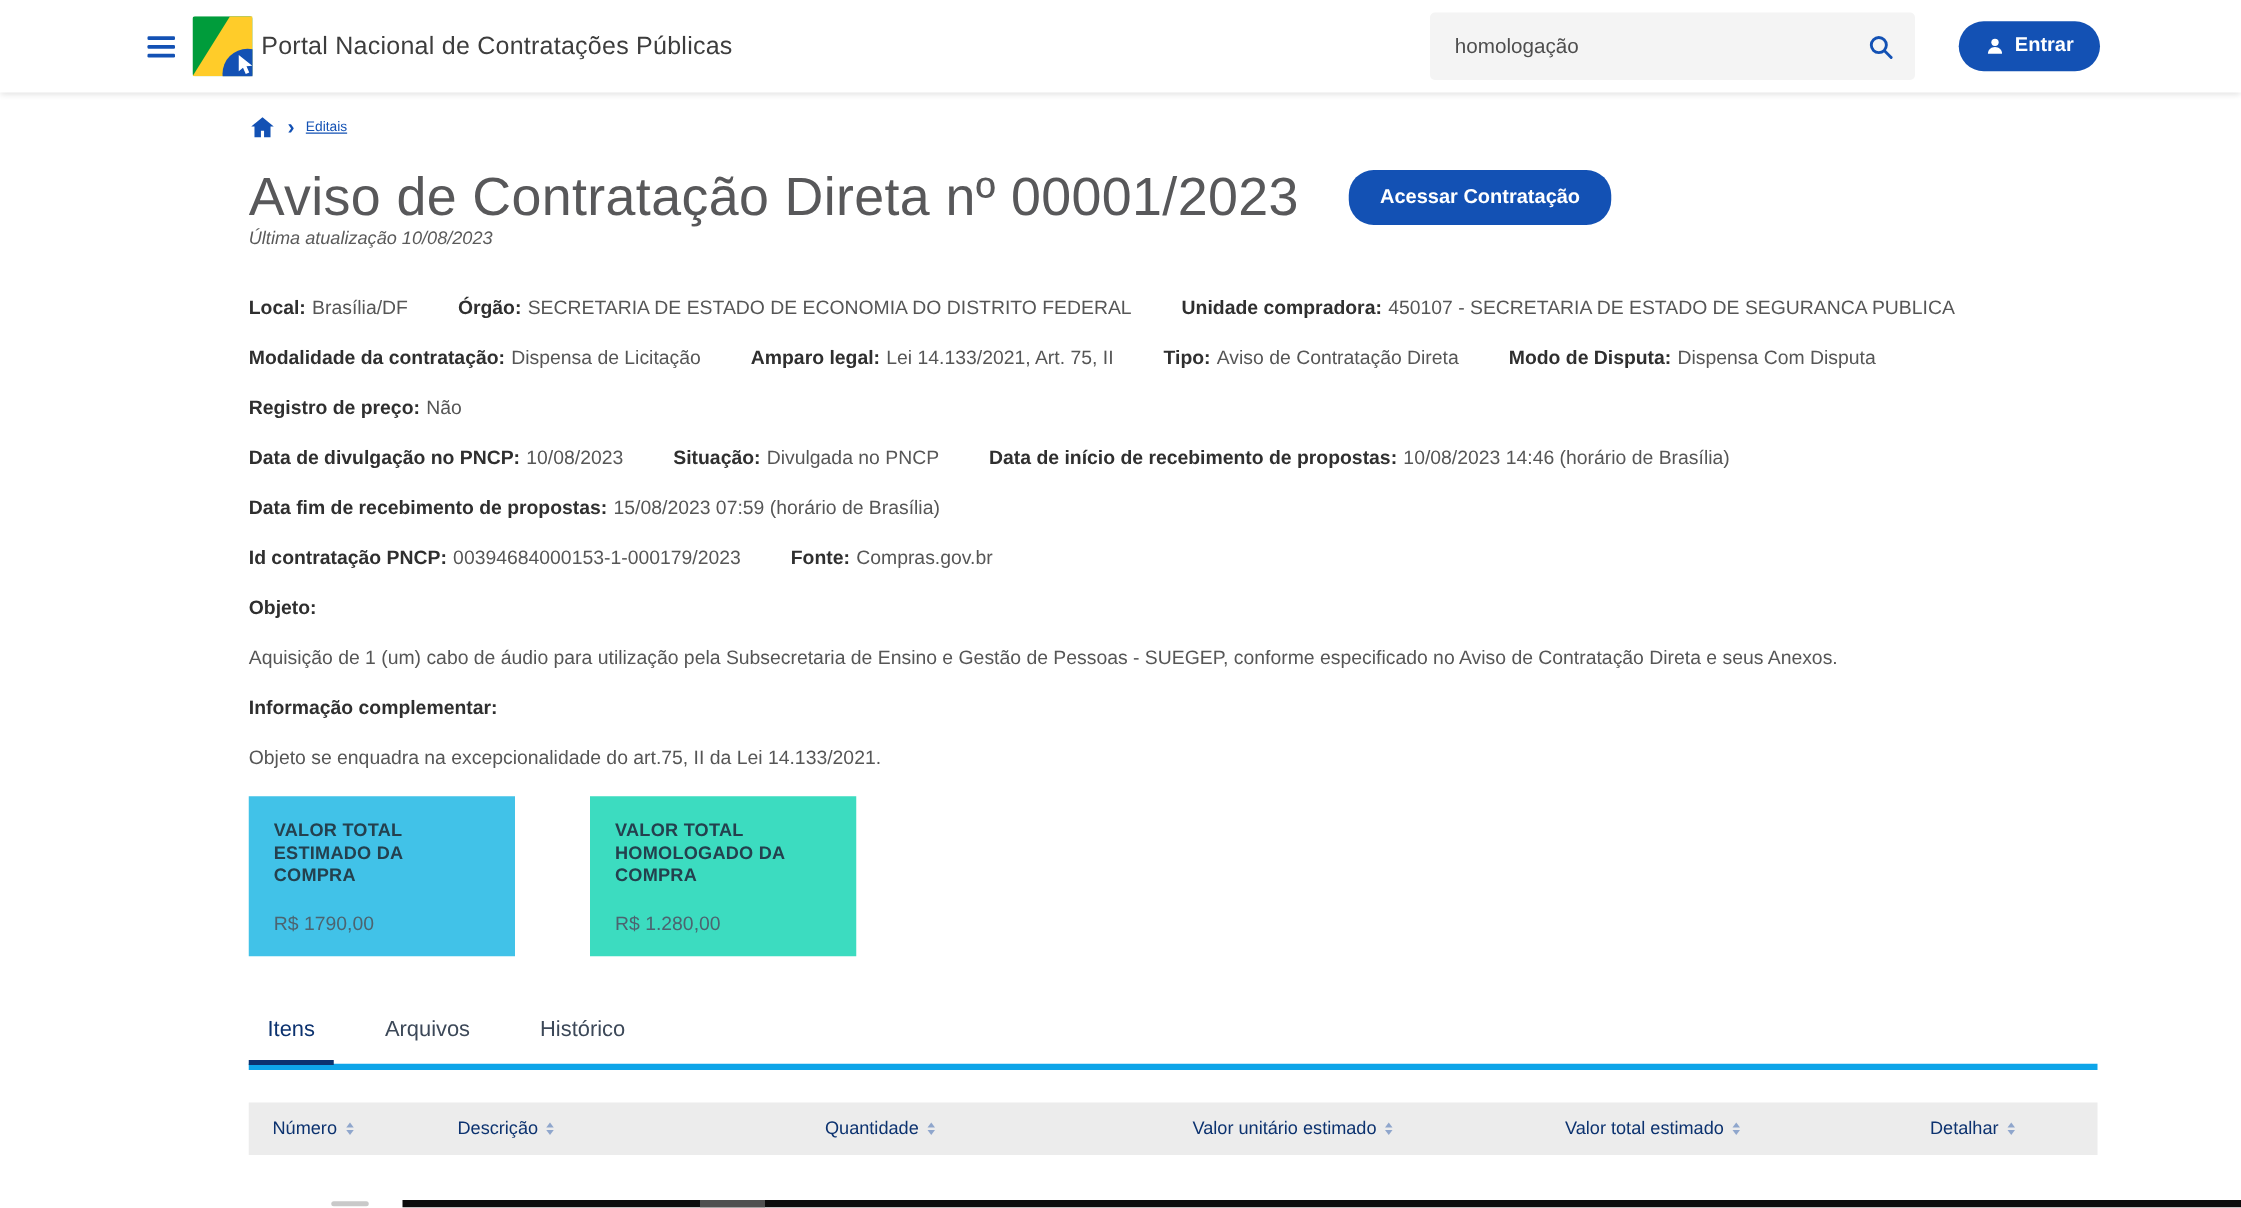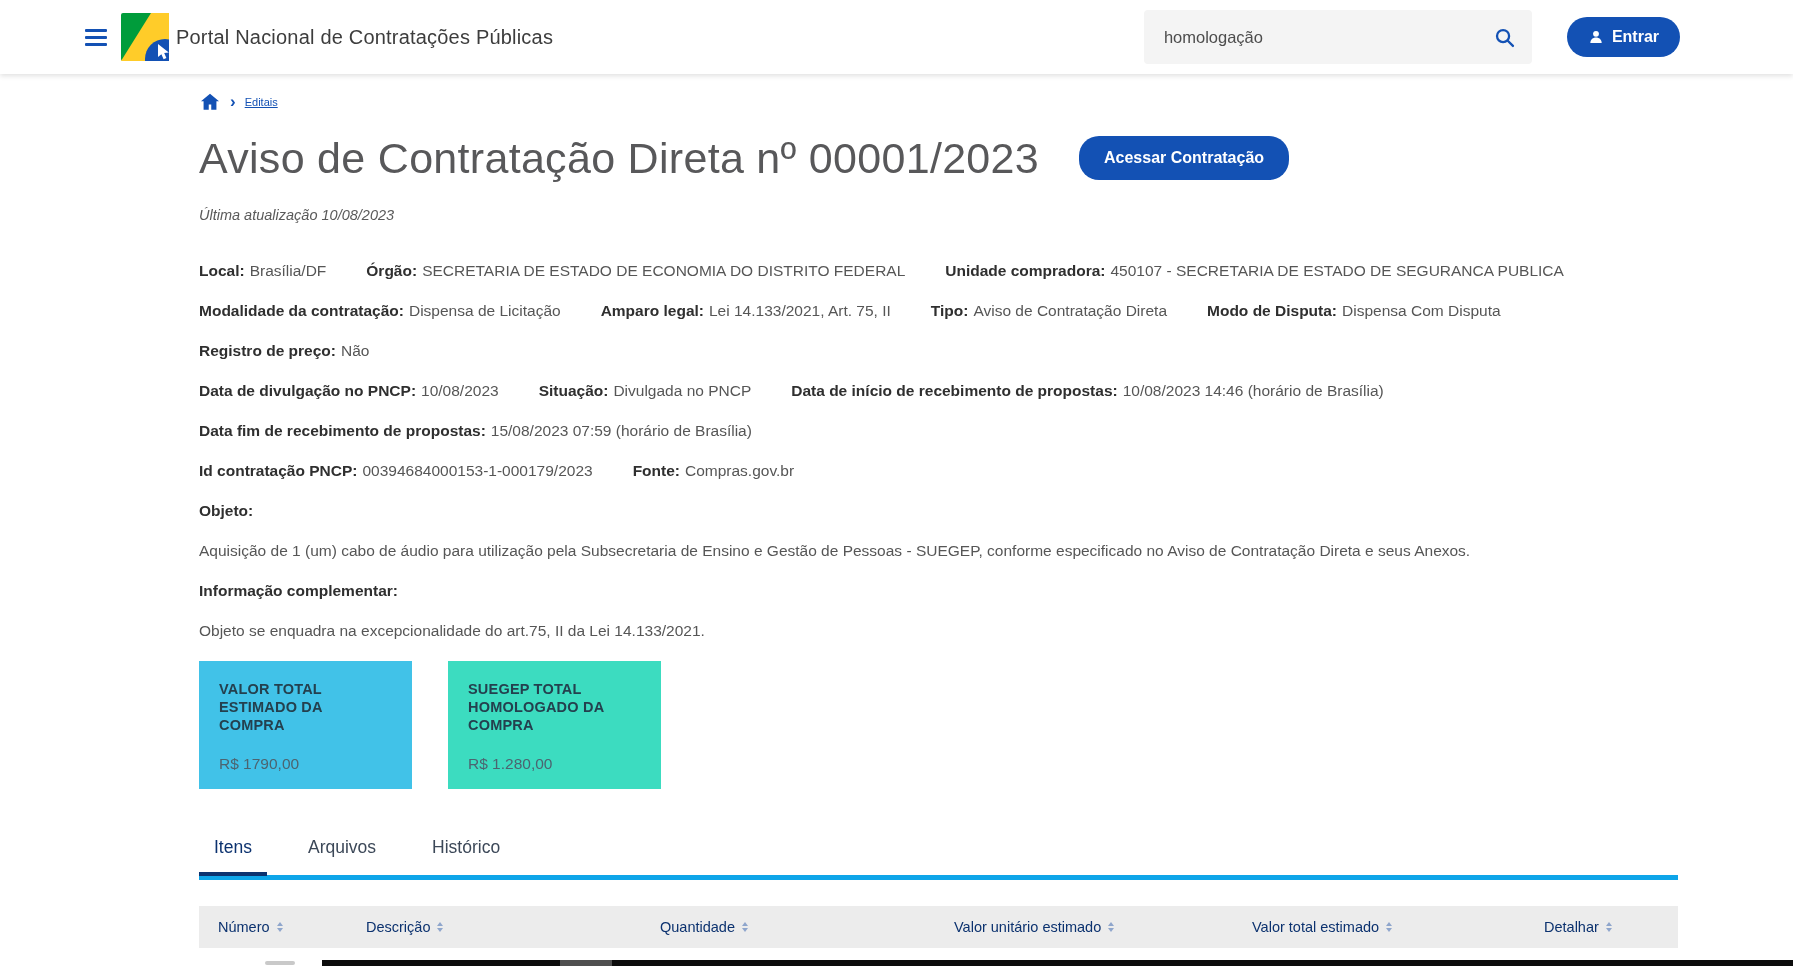--- a/index.html
+++ b/index.html
@@ -1,21 +1,21 @@
 <!DOCTYPE html>
 <html><head>
 <meta charset="utf-8">
 <title>PNCP</title>
 <style>
   * { box-sizing: border-box; margin: 0; padding: 0; }
   html,body { width:1793px; height:966px; overflow:hidden; background:#fff;
     font-family:"Liberation Sans","DejaVu Sans",sans-serif; color:#333; position:relative; }
 
   
-  .topbar { height:74px; display:flex; align-items:center; padding:0 113px 0 85px;
+  .topbar { height:74px; display:flex; align-items:center; padding:0 113px 0 118px;
     background:#fff; box-shadow:0 2px 5px rgba(0,0,0,.12); position:relative; z-index:5; }
   .hamburger { width:22px; display:flex; flex-direction:column; gap:4px; cursor:pointer; }
   .hamburger span { display:block; height:3px; background:#1351b4; border-radius:1px; }
   .logo { width:48px; height:48px; margin-left:14px; flex:0 0 auto; }
   .brand { margin-left:7px; font-size:20px; color:#3d3d3d; letter-spacing:.2px; }
   .topbar .spacer { flex:1; }
   .searchbox { width:388px; height:54px; background:#f4f4f4; border-radius:4px;
     display:flex; align-items:center; padding:0 16px 0 20px; }
   .searchbox input { flex:1; border:none; background:transparent; outline:none;
     font-size:16.5px; color:#4d4d4d; font-family:inherit; }
@@ -29,30 +29,30 @@
 
   .breadcrumb { margin-top:17px; height:22px; display:flex; align-items:center; gap:9px; }
   .crumb-sep { color:#1351b4; font-size:17px; font-weight:bold; line-height:1; margin-top:-2px; }
   .crumb-link { font-size:11px; color:#1351b4; text-decoration:underline; cursor:pointer; }
 
   .title-row { margin-top:20px; display:flex; align-items:center; }
   h1.page-title { font-size:43px; font-weight:300; color:#58585a; letter-spacing:.3px; line-height:50px; }
   .btn-access { margin-left:40px; height:44px; padding:0 25px; border:none; cursor:pointer;
     background:#1351b4; color:#fff; font-weight:bold; font-size:16px; border-radius:20px; font-family:inherit; }
 
-  .last-update { margin-top:24px; font-size:14.5px; font-style:italic; color:#5a5a5a; }
+  .last-update { font-size:14.5px; font-style:italic; color:#5a5a5a; }
 
   .details { margin-top:38px; }
   .drow { display:flex; gap:40px; margin-bottom:21px; font-size:15.5px; line-height:19px; flex-wrap:nowrap; }
   .drow b { color:#2f2f2f; margin-right:5px; }
   .drow .dval { color:#565656; }
   .dtext { color:#565656; }
 
   
-  .cards { margin-top:21px; display:flex; gap:36px; }
+  .cards { margin-top:21px; display:flex; gap:60px; }
   .card { width:213px; height:128px; padding:19px 20px 16px 20px; display:flex; flex-direction:column; }
   .card .ctitle { font-size:14.5px; font-weight:bold; line-height:1.25; color:#24404e; letter-spacing:.2px; }
   .card .cvalue { margin-top:auto; font-size:15.5px; color:#4c6470; }
 
   
   .tabs { margin-top:48px; display:flex; border-bottom:5px solid #0ea5e9; }
   .tab { padding:0 15px 14px 15px; margin-right:26px; margin-bottom:-1px; font-size:17.5px;
     color:#3c4858; cursor:pointer; border-bottom:4px solid transparent; }
   .tab.active { color:#0c326f; border-bottom-color:#0c326f; }
 
@@ -181,21 +181,21 @@
       <span class="dtext">Objeto se enquadra na excepcionalidade do art.75, II da Lei 14.133/2021.</span>
     </div>
   </section>
 
   <div class="cards">
     <div class="card" style="background: rgb(65, 194, 232);">
       <div class="ctitle">VALOR TOTAL ESTIMADO DA COMPRA</div>
       <div class="cvalue">R$ 1790,00</div>
     </div>
     <div class="card" style="background: rgb(60, 220, 192);">
-      <div class="ctitle">SUEGEP TOTAL HOMOLOGADO DA COMPRA</div>
+      <div class="ctitle">VALOR TOTAL HOMOLOGADO DA COMPRA</div>
       <div class="cvalue">R$ 1.280,00</div>
     </div>
   </div>
 
   <div class="tabs">
     <div class="tab active">Itens</div>
     <div class="tab">Arquivos</div>
     <div class="tab">Histórico</div>
   </div>
 

